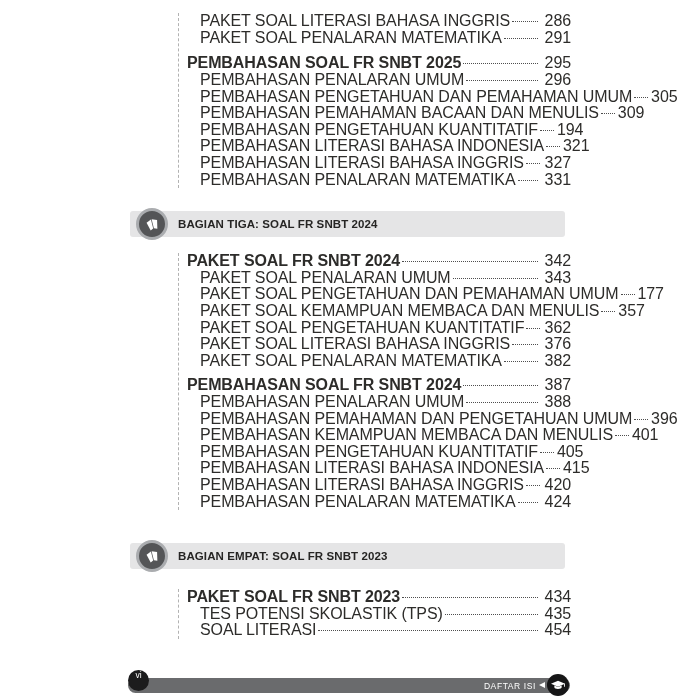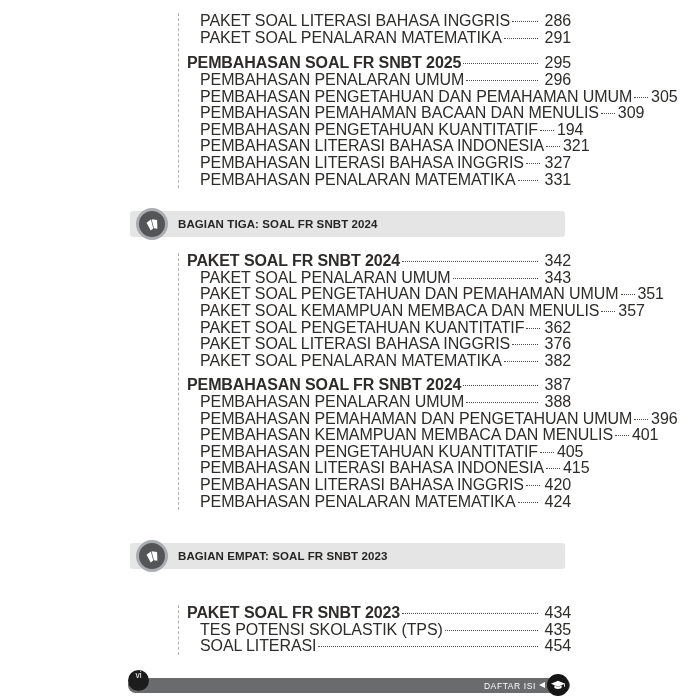--- a/index.html
+++ b/index.html
@@ -5,21 +5,21 @@
   html,body{margin:0;padding:0;}
   body{
     width:700px;height:700px;position:relative;overflow:hidden;
     background:#ffffff;color:#2d2c2a;
     font-family:"Liberation Sans",sans-serif;
   }
   
   .toc-block{position:absolute;border-left:1px dashed #b2b2b2;}
   #block1{left:178px;top:13px;width:392px;}
   #block2{left:178px;top:253px;width:392px;}
-  #block3{left:178px;top:589px;width:392px;margin-top:16px;}
+  #block3{left:178px;top:589px;width:392px;}
   .row{display:flex;align-items:center;height:16.6px;font-size:16px;letter-spacing:-0.1px;}
   .row .label{white-space:nowrap;}
   .row.sub{padding-left:21px;}
   .row.head{padding-left:8px;font-weight:700;}
   .row.head .num{font-weight:400;}
   .dots{flex:1;height:1px;margin:0 3px 0 2px;border-bottom:1.6px dotted #4e4e4e;min-width:14px;}
   .num{width:30px;text-align:right;white-space:nowrap;}
   .group-gap1{height:9px;}
   .group-gap2{height:8px;}
   
@@ -147,21 +147,21 @@
 
       <div class="row sub">
         <span class="label">PAKET SOAL PENALARAN UMUM</span>
         <span class="dots"></span>
         <span class="num">343</span>
       </div>
 
       <div class="row sub">
         <span class="label">PAKET SOAL PENGETAHUAN DAN PEMAHAMAN UMUM</span>
         <span class="dots"></span>
-        <span class="num">351</span>
+        <span class="num">177</span>
       </div>
 
       <div class="row sub">
         <span class="label">PAKET SOAL KEMAMPUAN MEMBACA DAN MENULIS</span>
         <span class="dots"></span>
         <span class="num">357</span>
       </div>
 
       <div class="row sub">
         <span class="label">PAKET SOAL PENGETAHUAN KUANTITATIF</span>

